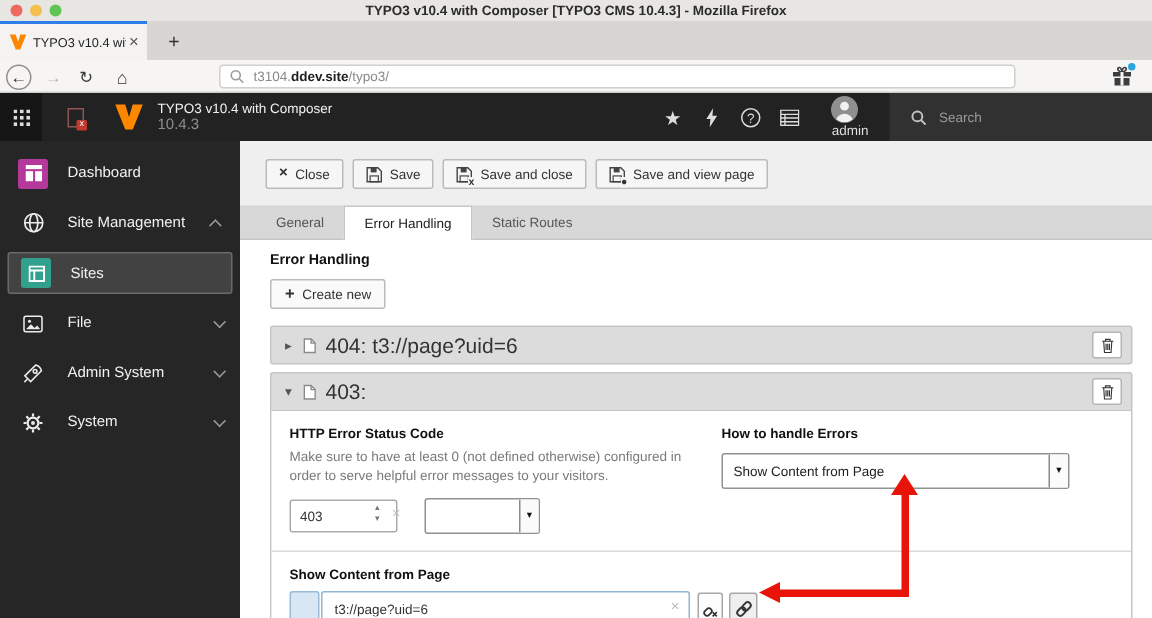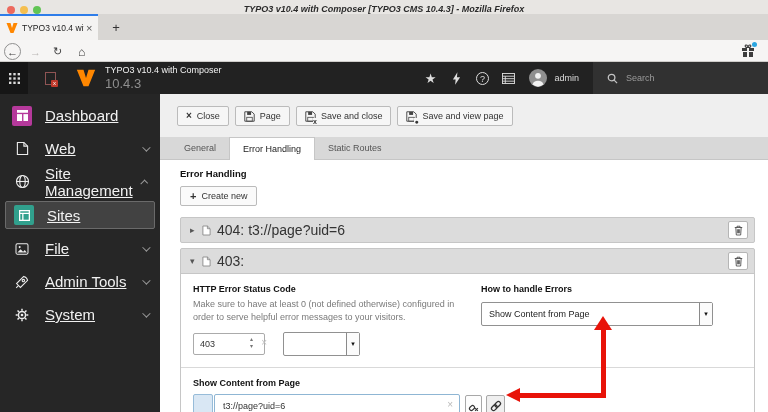--- a/index.html
+++ b/index.html
@@ -1,20 +1,20 @@
 <!DOCTYPE html>
 <html><head>
 <meta charset="utf-8">
 <style>
   * { margin:0; padding:0; box-sizing:border-box; }
   body { font-family:"Liberation Sans", sans-serif; background:#888; }
   .screen { position:relative; width:768px; height:412px; overflow:hidden; background:#fff; }
 
   
-  .titlebar { position:absolute; top:0; left:0; width:768px; height:14px; background:#e8e6e3; display:flex; align-items:flex-end;font-style:italic; }
+  .titlebar { position:absolute; top:0; left:0; width:768px; height:14px; background:#e8e6e3; display:flex; align-items:center; }
   .dots { display:flex; gap:5px; margin-left:7px; }
   .dot { width:8px; height:8px; border-radius:50%; }
   .dot.r { background:#ed6a5e; } .dot.y { background:#f5bf4f; } .dot.g { background:#61c554; }
   .win-title { position:absolute; left:0; right:0; text-align:center; font-size:9px; font-weight:bold; color:#2b2b2b; }
 
   .tabbar { position:absolute; top:14px; left:0; width:768px; height:26px; background:#d8d6d3; }
   .tab { position:absolute; left:0; top:0; width:98px; height:26px; background:#f4f3f2; border-top:2px solid #2e7de9; display:flex; align-items:center; padding:0 4px 0 6px; }
   .tab-title { font-size:8.5px; color:#222; white-space:nowrap; overflow:hidden; width:62px; margin-left:4px; }
   .tab-close { font-size:11px; color:#555; margin-left:2px; line-height:10px; cursor:default; }
   .newtab { position:absolute; left:104px; top:2px; width:24px; height:24px; text-align:center; font-size:13px; color:#333; line-height:24px; }
@@ -32,36 +32,36 @@
   .gift .bluedot { position:absolute; right:-1px; top:-2px; width:5px; height:5px; border-radius:50%; background:#2aa5e0; }
 
   
   .t3bar { position:absolute; top:62px; left:0; width:768px; height:32px; background:#222; display:flex; align-items:center; }
   .t3bar .modtoggle { width:28px; height:32px; background:#161616; display:flex; align-items:center; justify-content:center; }
   .brokenimg { position:relative; width:11px; height:13px; border:1px solid #8f5454; margin-left:17px; }
   .brokenimg .badge { position:absolute; right:-3px; bottom:-3px; width:7px; height:7px; background:#c0392b; border-radius:1px; color:#fff; font-size:6px; line-height:7px; text-align:center; }
   .t3logo { margin-left:20px; }
   .t3titles { margin-left:9px; }
   .t3name { font-size:9px; color:#f2f2f2; }
-  .t3ver { font-size:13px; color:#8f8f8f; margin-top:1px; }
+  .t3ver { font-size:10px; color:#8f8f8f; margin-top:1px; }
   .t3right { margin-left:auto; display:flex; align-items:center; }
   .t3ico { width:26px; display:flex; justify-content:center; align-items:center; color:#ddd; }
   .t3star { font-size:13px; }
   .helpcirc { width:13px; height:13px; border:1px solid #ddd; border-radius:50%; font-size:9px; color:#ddd; text-align:center; line-height:12px; }
-  .t3user { display:flex; align-items:center; margin:0 14px 0 8px; }
+  .t3user { display:flex; align-items:center; margin:0 14px 0 8px;flex-direction:column; }
   .t3user .uname { font-size:9px; color:#ddd; margin-left:7px; }
   .t3search { width:175px; height:32px; background:#313131; display:flex; align-items:center; padding-left:14px; }
   .t3search input { background:transparent; border:none; outline:none; color:#cfcfcf; font-size:9px; margin-left:8px; width:120px; font-family:"Liberation Sans",sans-serif; }
   .t3search input::placeholder { color:#9a9a9a; }
 
   
   .sidebar { position:absolute; top:94px; left:0; width:160px; height:318px; background:#262626; padding-top:5px; }
   .side-item { height:33px; display:flex; align-items:center; padding:0 12px; color:#f1f1f1; }
   .side-item .ibox { width:20px; height:20px; display:flex; align-items:center; justify-content:center; margin-right:13px; flex:none; }
-  .side-item .lbl { font-size:15px;text-decoration:underline; }
+  .side-item .lbl { font-size:10px; }
   .tile { width:20px; height:20px; border-radius:2px; display:flex; align-items:center; justify-content:center; }
   .tile.pink { background:#b5399b; }
   .tile.teal { background:#31a08d; }
   .chev { margin-left:auto; width:6px; height:6px; border-right:1.4px solid #9a9a9a; border-bottom:1.4px solid #9a9a9a; }
   .chev.down { transform:rotate(45deg) translateY(-2px); }
   .chev.up { transform:rotate(-135deg) translateY(-2px); }
   .side-item.active { height:28px; margin:3px 5px; background:#424242; border:1px solid #6a6a6a; border-radius:2px; padding:0 8px; }
 
   
   .module { position:absolute; top:94px; left:160px; width:608px; height:318px; background:#efefef; }
@@ -140,20 +140,27 @@
       <span class="tab-close">×</span>
     </div>
     <div class="newtab">+</div>
   </div>
 
   <div class="navbar">
     <span class="nav-ico nav-back">←</span>
     <span class="nav-ico nav-fwd">→</span>
     <span class="nav-ico nav-reload">↻</span>
     <span class="nav-ico nav-home">⌂</span>
+    <div class="urlbar">
+      <svg width="10" height="10" viewBox="0 0 12 12">
+          <circle cx="5" cy="5" r="3.6" fill="none" stroke="#9a9a9a" stroke-width="1.3"></circle>
+          <path d="M7.8 7.8 L11 11" stroke="#9a9a9a" stroke-width="1.3"></path>
+        </svg>
+      <span class="url-text"><span>t3104.</span><b>ddev.site</b><span>/typo3/</span></span>
+    </div>
     <div class="gift">
       <svg width="14" height="14" viewBox="0 0 14 14">
           <path d="M7 4 C4.5 4 3.2 1.4 5 1 c1.4-.3 2 2 2 3 M7 4 c2.5 0 3.8-2.6 2-3 c-1.4-.3-2 2-2 3" stroke="#3d3d3d" fill="none" stroke-width="1.1"></path>
           <rect x="1" y="4" width="12" height="3" fill="#3d3d3d"></rect>
           <rect x="2" y="8" width="10" height="5" fill="#3d3d3d"></rect>
           <rect x="6" y="4" width="2" height="9" fill="#f6f5f4"></rect>
         </svg>
       <span class="bluedot"></span>
     </div>
   </div>
@@ -226,30 +233,20 @@
               <rect x="0" y="0" width="12" height="3" fill="#fff"></rect>
               <rect x="0" y="4.5" width="5.5" height="7.5" fill="#fff"></rect>
               <rect x="7" y="4.5" width="5" height="7.5" fill="#fff"></rect>
             </svg>
           </span>
         </span>
       <span class="lbl">Dashboard</span>
     </div>
     <div class="side-item">
       <span class="ibox">
-          <svg width="13" height="15" viewBox="0 0 14 16" fill="none" stroke="#ececec" stroke-width="1.2">
-            <path d="M1.5 1.5h7l4 4v9h-11z"></path>
-            <path d="M8.5 1.5v4h4"></path>
-          </svg>
-        </span>
-      <span class="lbl">Web</span>
-      <span class="chev down"></span>
-    </div>
-    <div class="side-item">
-      <span class="ibox">
           <svg width="15" height="15" viewBox="0 0 16 16" fill="none" stroke="#ececec" stroke-width="1.2">
             <circle cx="8" cy="8" r="6.4"></circle>
             <ellipse cx="8" cy="8" rx="2.9" ry="6.4"></ellipse>
             <path d="M1.6 8h12.8"></path>
           </svg>
         </span>
       <span class="lbl">Site Management</span>
       <span class="chev up"></span>
     </div>
     <div class="side-item active">
@@ -275,21 +272,21 @@
       <span class="chev down"></span>
     </div>
     <div class="side-item">
       <span class="ibox">
           <svg width="14" height="14" viewBox="0 0 16 16" fill="none" stroke="#ececec" stroke-width="1.2">
             <path d="M10 1.6 c2.6.6 3.8 1.8 4.4 4.4 L6.2 14.2 L1.8 9.8 Z"></path>
             <circle cx="9.6" cy="6.4" r="1.4"></circle>
             <path d="M3.6 12.4 L1.4 14.6"></path>
           </svg>
         </span>
-      <span class="lbl">Admin Tools</span>
+      <span class="lbl">Admin System</span>
       <span class="chev down"></span>
     </div>
     <div class="side-item">
       <span class="ibox">
           <svg width="14" height="14" viewBox="0 0 16 16">
             <g stroke="#ececec" stroke-width="1.7" fill="none">
               <circle cx="8" cy="8" r="4.1"></circle>
               <path d="M8 0.8v2.3M8 12.9v2.3M0.8 8h2.3M12.9 8h2.3M2.9 2.9l1.7 1.7M11.4 11.4l1.7 1.7M13.1 2.9l-1.7 1.7M4.6 11.4l-1.7 1.7"></path>
             </g>
             <circle cx="8" cy="8" r="1.5" fill="#ececec"></circle>
@@ -305,21 +302,21 @@
       <span class="btn">
         <span class="x">×</span>
         <span>Close</span>
       </span>
       <span class="btn">
         <svg width="11" height="11" viewBox="0 0 14 14">
             <path d="M1 1h9l3 3v9H1z" fill="none" stroke="#444" stroke-width="1.2"></path>
             <rect x="4" y="1" width="5" height="4" fill="#444"></rect>
             <rect x="3.5" y="8" width="7" height="5" fill="none" stroke="#444"></rect>
           </svg>
-        <span>Page</span>
+        <span>Save</span>
       </span>
       <span class="btn">
         <svg width="11" height="11" viewBox="0 0 14 14">
             <path d="M1 1h9l3 3v9H1z" fill="none" stroke="#444" stroke-width="1.2"></path>
             <rect x="4" y="1" width="5" height="4" fill="#444"></rect>
             <rect x="3.5" y="8" width="7" height="5" fill="none" stroke="#444"></rect>
           </svg>
         <span class="mini-badge">x</span>
         <span>Save and close</span>
       </span>

